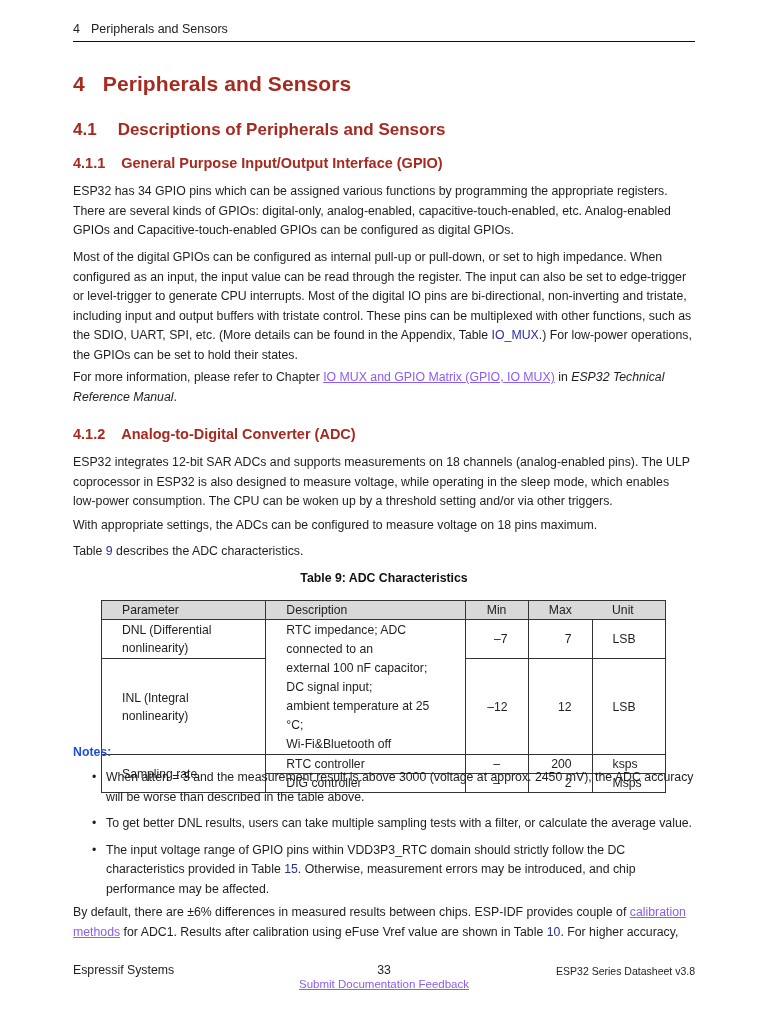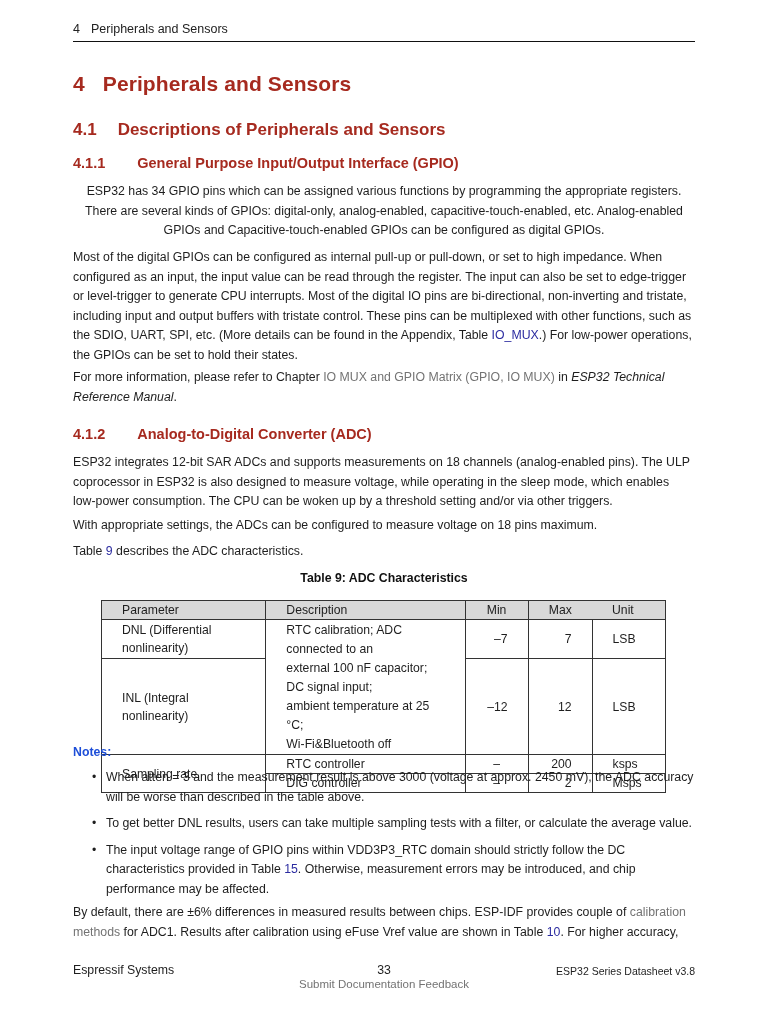--- a/index.html
+++ b/index.html
@@ -33,43 +33,44 @@
       font-weight: normal;
       position: absolute;
       left: 73px;
       white-space: nowrap;
     }
     h1 { top: 72px; font-size: 21px; font-weight: bold; letter-spacing: 0.1px; }
     h1 .num { margin-right: 18px; }
     h2 { top: 120px; font-size: 17px; font-weight: bold; }
     h2 .num { margin-right: 21px; }
     h3 { font-size: 14.5px; font-weight: bold; }
-    h3 .num { margin-right: 32px; }
+    h3 .num { margin-right: 16px; }
     #h-gpio { top: 155px; }
     #h-adc { top: 426px; }
 
     .para {
       position: absolute;
       left: 73px;
       width: 622px;
       font-size: 12.3px;
       line-height: 19.6px;
       color: #1e1e1e;
       margin: 0;
     }
-    #p-gpio-1 { top: 182px; text-align: center; }
+    #p-gpio-1 { top: 182px; }
     #p-gpio-2 { top: 248px; }
     #p-gpio-3 { top: 368px; }
     #p-adc-1 { top: 453px; }
     #p-adc-2 { top: 516px; }
     #p-adc-3 { top: 542px; }
     #p-after { top: 903px; }
 
     a.link {
-      color: #737373;
+      color: #8b5cf6;
+      text-decoration: underline;
     }
     a.ref {
       color: #2b2ba0;
       text-decoration: none;
     }
     em { font-style: italic; }
 
     .table-caption {
       position: absolute;
       left: 73px;
@@ -215,21 +216,21 @@
       <th class="c-desc">Description</th>
       <th class="c-min">Min</th>
       <th class="c-max">Max</th>
       <th class="c-unit">Unit</th>
     </tr>
   </thead>
   <tbody>
     <tr>
       <td class="tall" rowspan="2" style="height:38px;">DNL (Differential nonlinearity)</td>
       <td rowspan="4" class="desc-cell" style="line-height:19px;">
-        <div>RTC calibration; ADC connected to an</div>
+        <div>RTC impedance; ADC connected to an</div>
         <div>external 100 nF capacitor; DC signal input;</div>
         <div>ambient temperature at 25 °C;</div>
         <div>Wi-Fi&amp;Bluetooth off</div>
       </td>
       <td class="num" rowspan="2">–7</td>
       <td class="num" rowspan="2">7</td>
       <td rowspan="2">LSB</td>
     </tr>
     <tr></tr>
     <tr>

